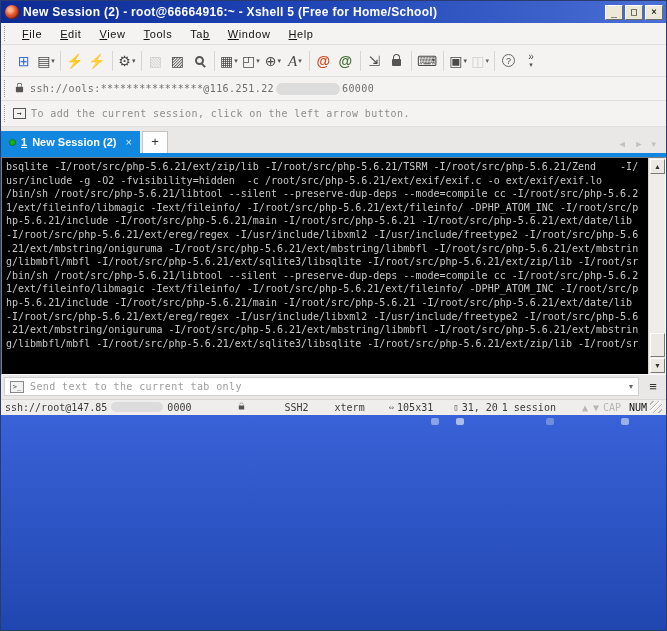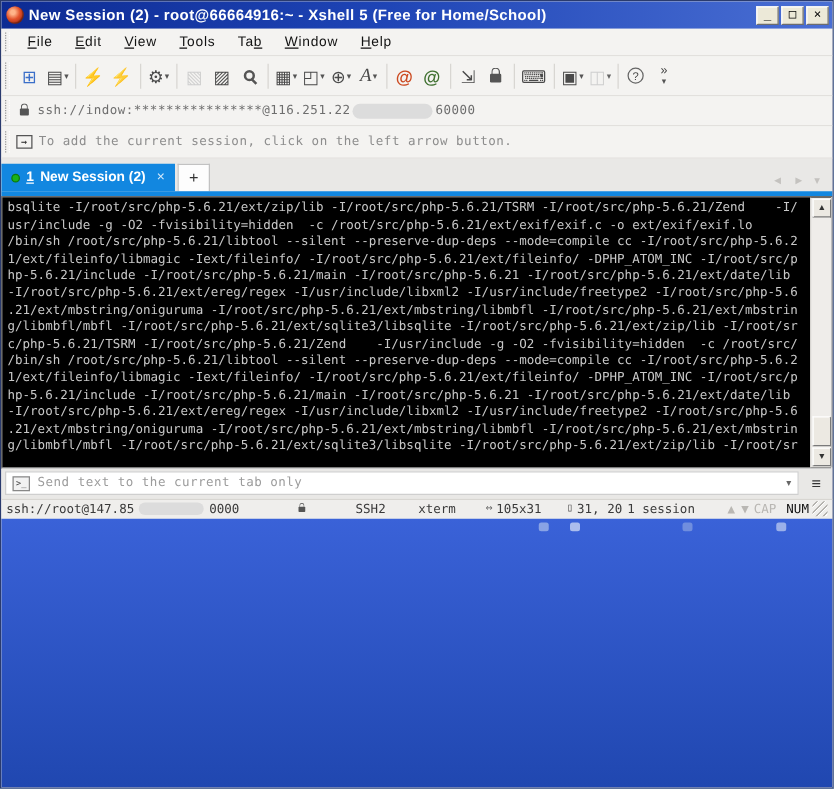--- a/index.html
+++ b/index.html
@@ -250,21 +250,21 @@
 
       <span class="tb-btn overflow" style="color: rgb(74, 74, 74);">
         <span class="tb-glyph">»</span>
         <span class="tb-caret">▾</span>
       </span>
     </div>
 
   <div class="bar addressbar">
     <span class="grip"></span>
     <span class="lock-icon"></span>
-    <span>ssh://indow:****************@116.251.22</span>
+    <span>ssh://ools:****************@116.251.22</span>
     <span class="redact"></span>
     <span>60000</span>
   </div>
 
   <div class="bar infobar">
     <span class="grip"></span>
     <span class="info-icon">→</span>
     <span>To add the current session, click on the left arrow button.</span>
   </div>
 
@@ -298,21 +298,20 @@
         <div class="term-line">1/ext/fileinfo/libmagic -Iext/fileinfo/ -I/root/src/php-5.6.21/ext/fileinfo/ -DPHP_ATOM_INC -I/root/src/p</div>
 
         <div class="term-line">hp-5.6.21/include -I/root/src/php-5.6.21/main -I/root/src/php-5.6.21 -I/root/src/php-5.6.21/ext/date/lib</div>
 
         <div class="term-line">-I/root/src/php-5.6.21/ext/ereg/regex -I/usr/include/libxml2 -I/usr/include/freetype2 -I/root/src/php-5.6</div>
 
         <div class="term-line">.21/ext/mbstring/oniguruma -I/root/src/php-5.6.21/ext/mbstring/libmbfl -I/root/src/php-5.6.21/ext/mbstrin</div>
 
         <div class="term-line">g/libmbfl/mbfl -I/root/src/php-5.6.21/ext/sqlite3/libsqlite -I/root/src/php-5.6.21/ext/zip/lib -I/root/sr</div>
 
-        <div class="term-line">c/php-5.6.21/TSRM -I/root/src/php-5.6.21/Zend    -I/usr/include -g -O2 -fvisibility=hidden  -c /root/src/</div>
 
 
         <div class="term-line">/bin/sh /root/src/php-5.6.21/libtool --silent --preserve-dup-deps --mode=compile cc -I/root/src/php-5.6.2</div>
 
         <div class="term-line">1/ext/fileinfo/libmagic -Iext/fileinfo/ -I/root/src/php-5.6.21/ext/fileinfo/ -DPHP_ATOM_INC -I/root/src/p</div>
 
         <div class="term-line">hp-5.6.21/include -I/root/src/php-5.6.21/main -I/root/src/php-5.6.21 -I/root/src/php-5.6.21/ext/date/lib</div>
 
         <div class="term-line">-I/root/src/php-5.6.21/ext/ereg/regex -I/usr/include/libxml2 -I/usr/include/freetype2 -I/root/src/php-5.6</div>
 

